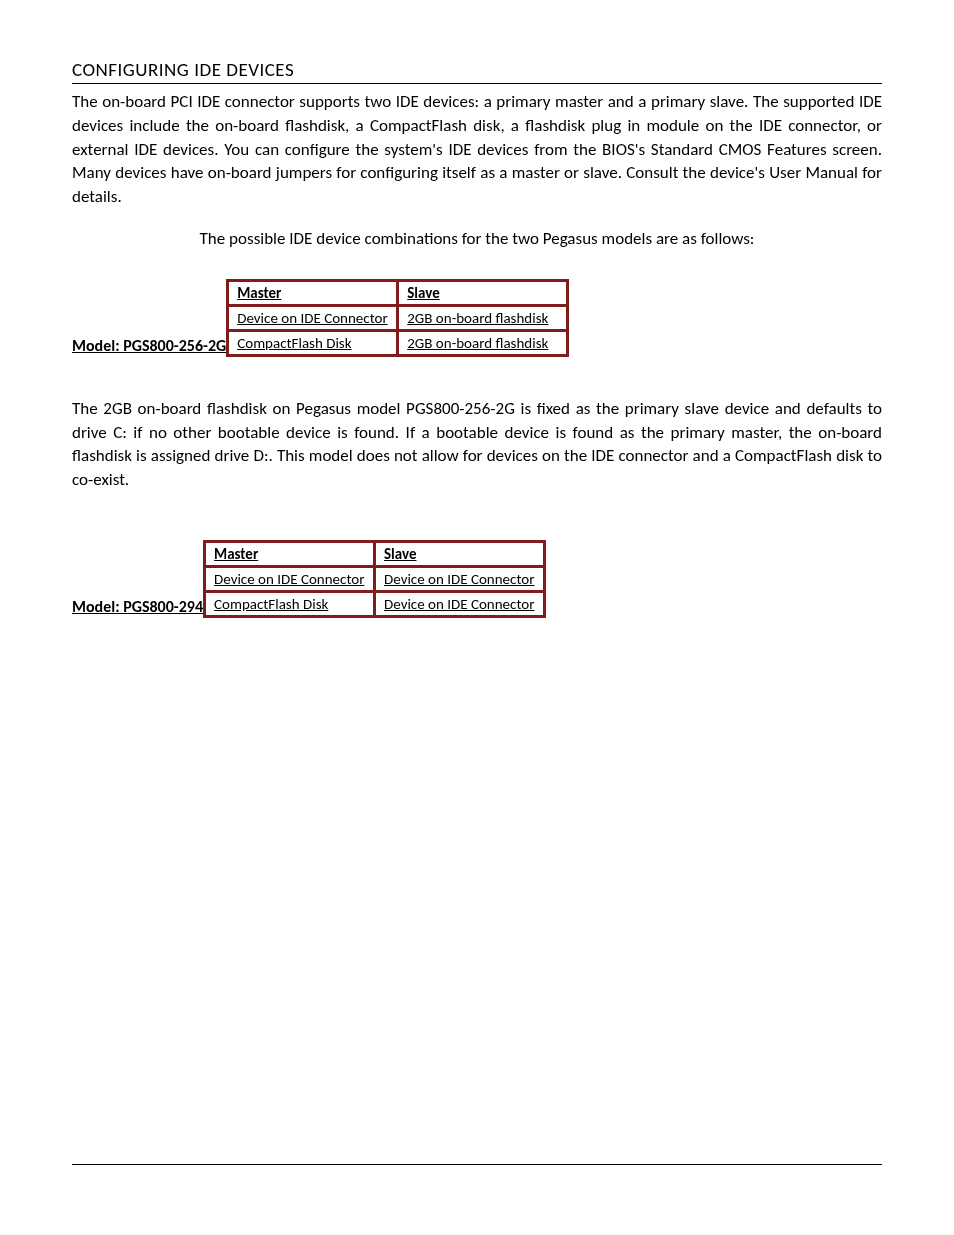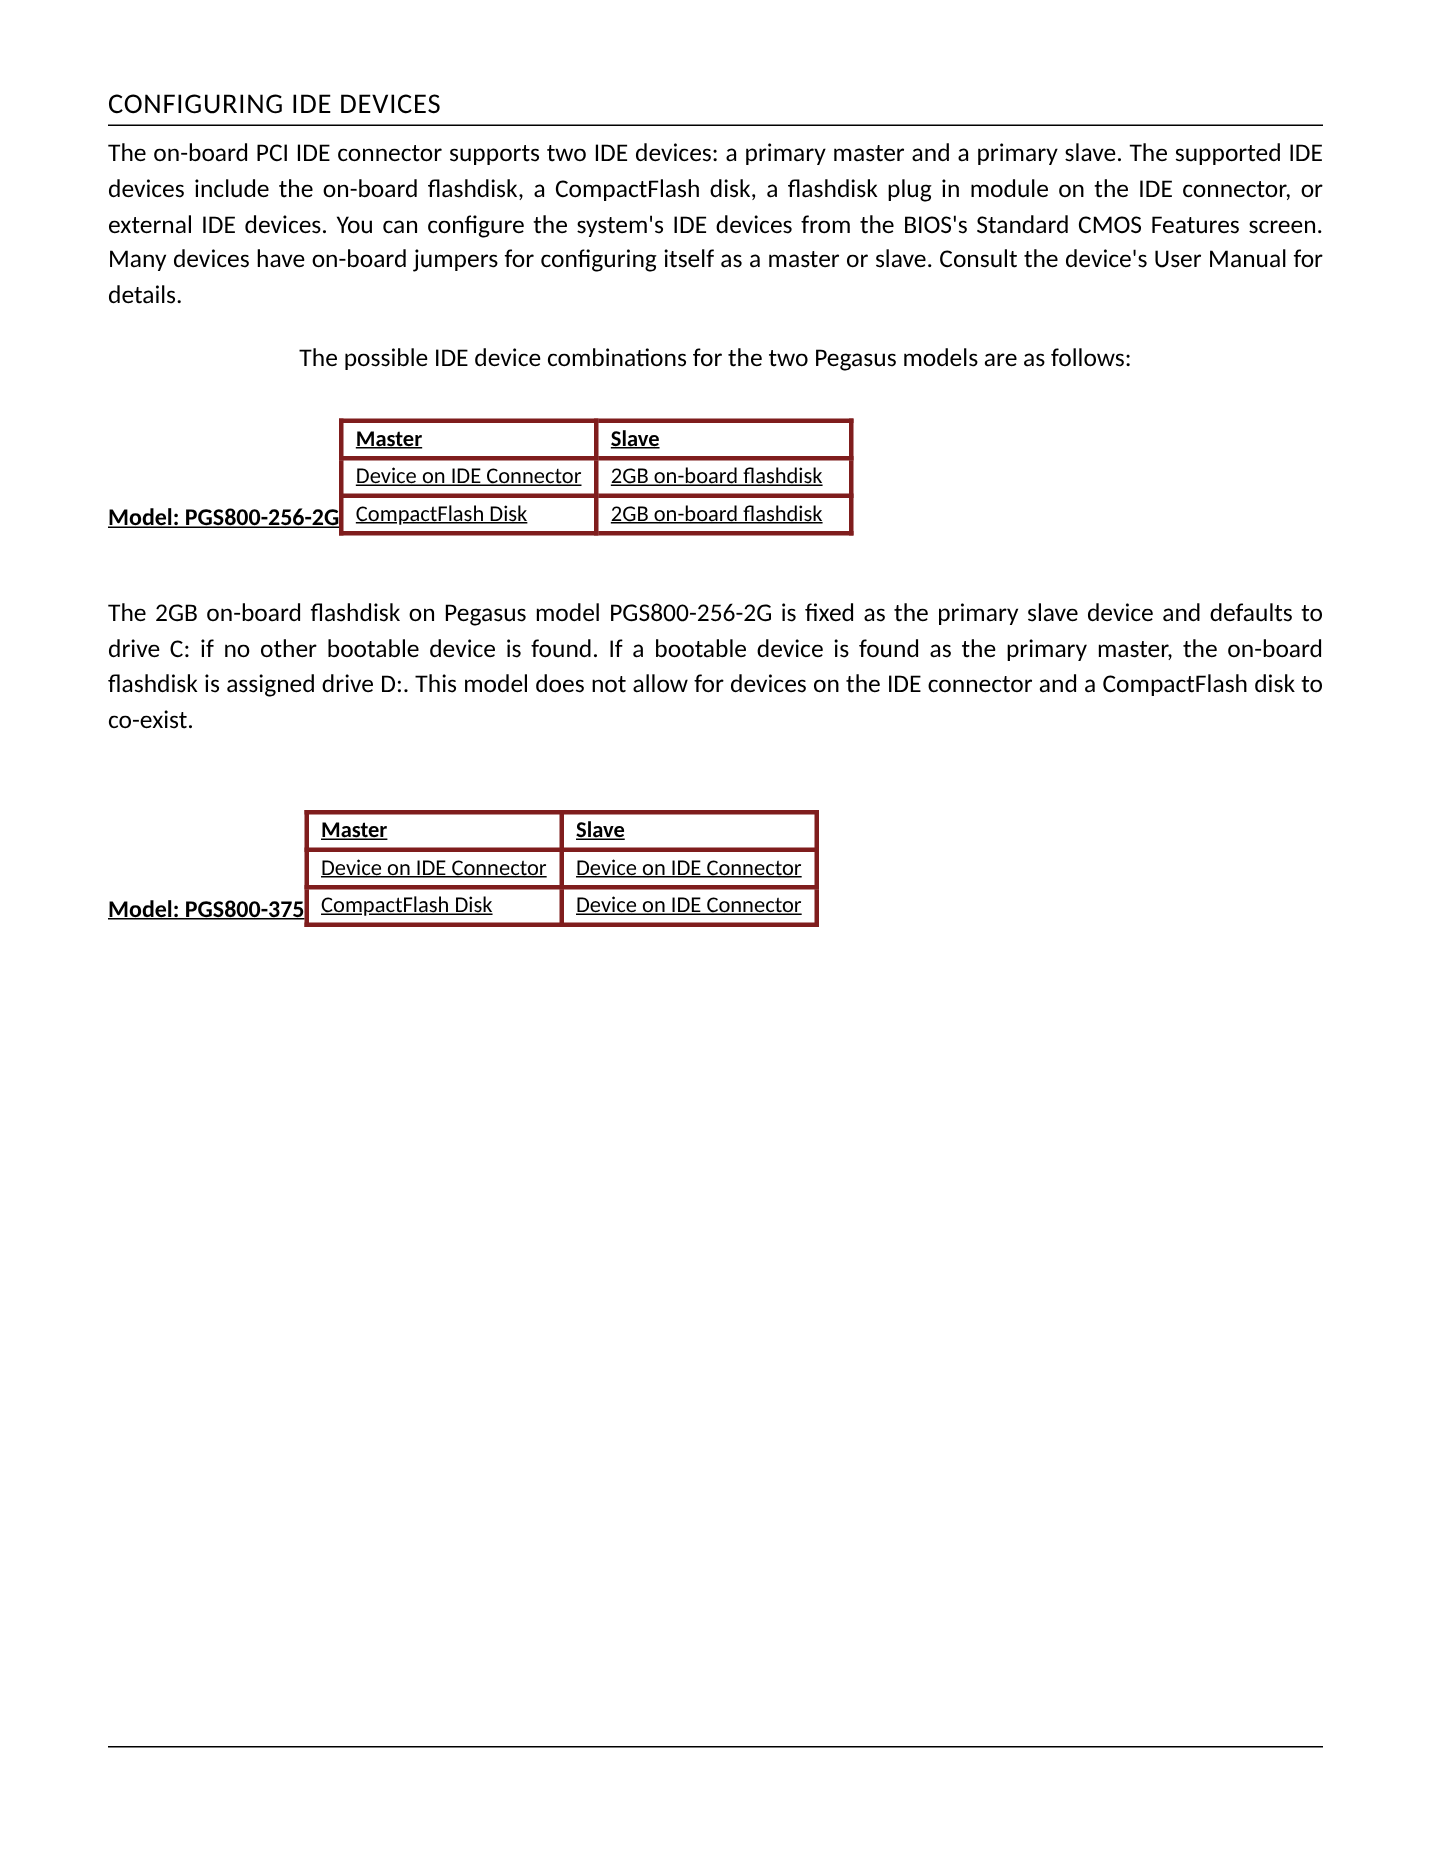--- a/index.html
+++ b/index.html
@@ -94,21 +94,21 @@
       <td>CompactFlash Disk</td>
       <td>2GB on-board flashdisk</td>
     </tr>
   </tbody>
     </table>
 </div>
 
 <p class="body-text">The 2GB on-board flashdisk on Pegasus model PGS800-256-2G is fixed as the primary slave device and defaults to drive C: if no other bootable device is found.  If a bootable device is found as the primary master, the on-board flashdisk is assigned drive D:.  This model does not allow for devices on the IDE connector and a CompactFlash disk to co-exist.</p>
 
 <div class="table-wrapper" style="margin-top:48px;">
-  <div class="table-title">Model:  PGS800-375</div>
+  <div class="table-title">Model:  PGS800-294</div>
   <table>
     <tbody>
         <tr>
       <th>Master</th>
       <th>Slave</th>
     </tr>
     <tr>
       <td>Device on IDE Connector</td>
       <td>Device on IDE Connector</td>
     </tr>

